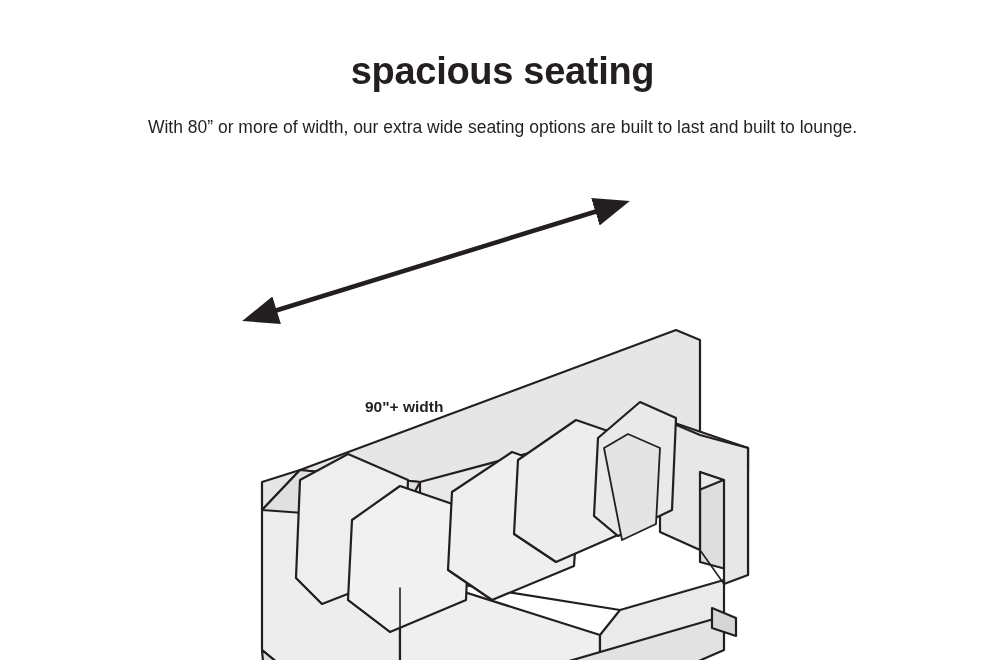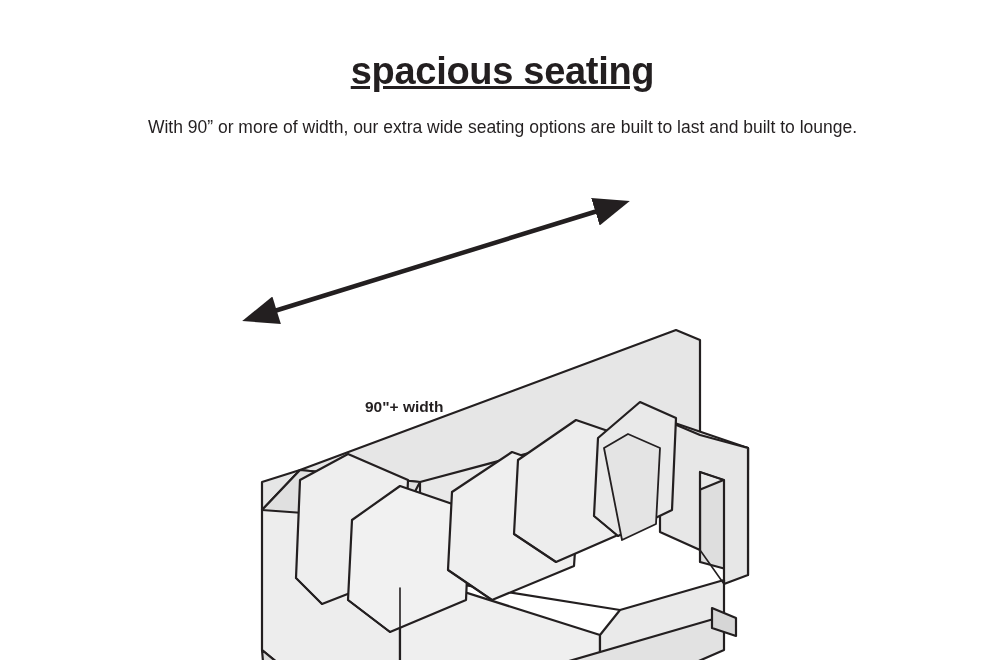--- a/index.html
+++ b/index.html
@@ -25,21 +25,20 @@
     position: absolute;
     top: 50px;
     left: 0;
     width: 1005px;
     text-align: center;
     font-size: 38px;
     font-weight: bold;
     letter-spacing: -0.3px;
     color: #231f20;
     line-height: 1.15;
-    text-decoration: underline;
   }
   .subcopy {
     position: absolute;
     top: 114px;
     left: 0;
     width: 1005px;
     text-align: center;
     font-size: 17.5px;
     font-weight: normal;
     color: #231f20;
@@ -67,21 +66,21 @@
   svg { display: block; }
 </style>
 </head>
 <body>
 
 <div class="page">
 
   <div class="headline">spacious seating</div>
 
   <div class="subcopy">
-    <span class="line">With 90” or more of width, our extra wide seating options are built to last and built to lounge.</span>
+    <span class="line">With 80” or more of width, our extra wide seating options are built to last and built to lounge.</span>
   </div>
 
   <div class="illustration">
     <svg width="1005" height="480" viewBox="0 0 1005 480" xmlns="http://www.w3.org/2000/svg">
       <defs>
         <marker id="arrowEnd" markerWidth="10" markerHeight="10" refX="2" refY="3.2" orient="auto">
           <path d="M0,0 L8,3.2 L0,6.4 z" fill="#231f20"></path>
         </marker>
         <marker id="arrowStart" markerWidth="10" markerHeight="10" refX="6" refY="3.2" orient="auto">
           <path d="M8,0 L0,3.2 L8,6.4 z" fill="#231f20"></path>

